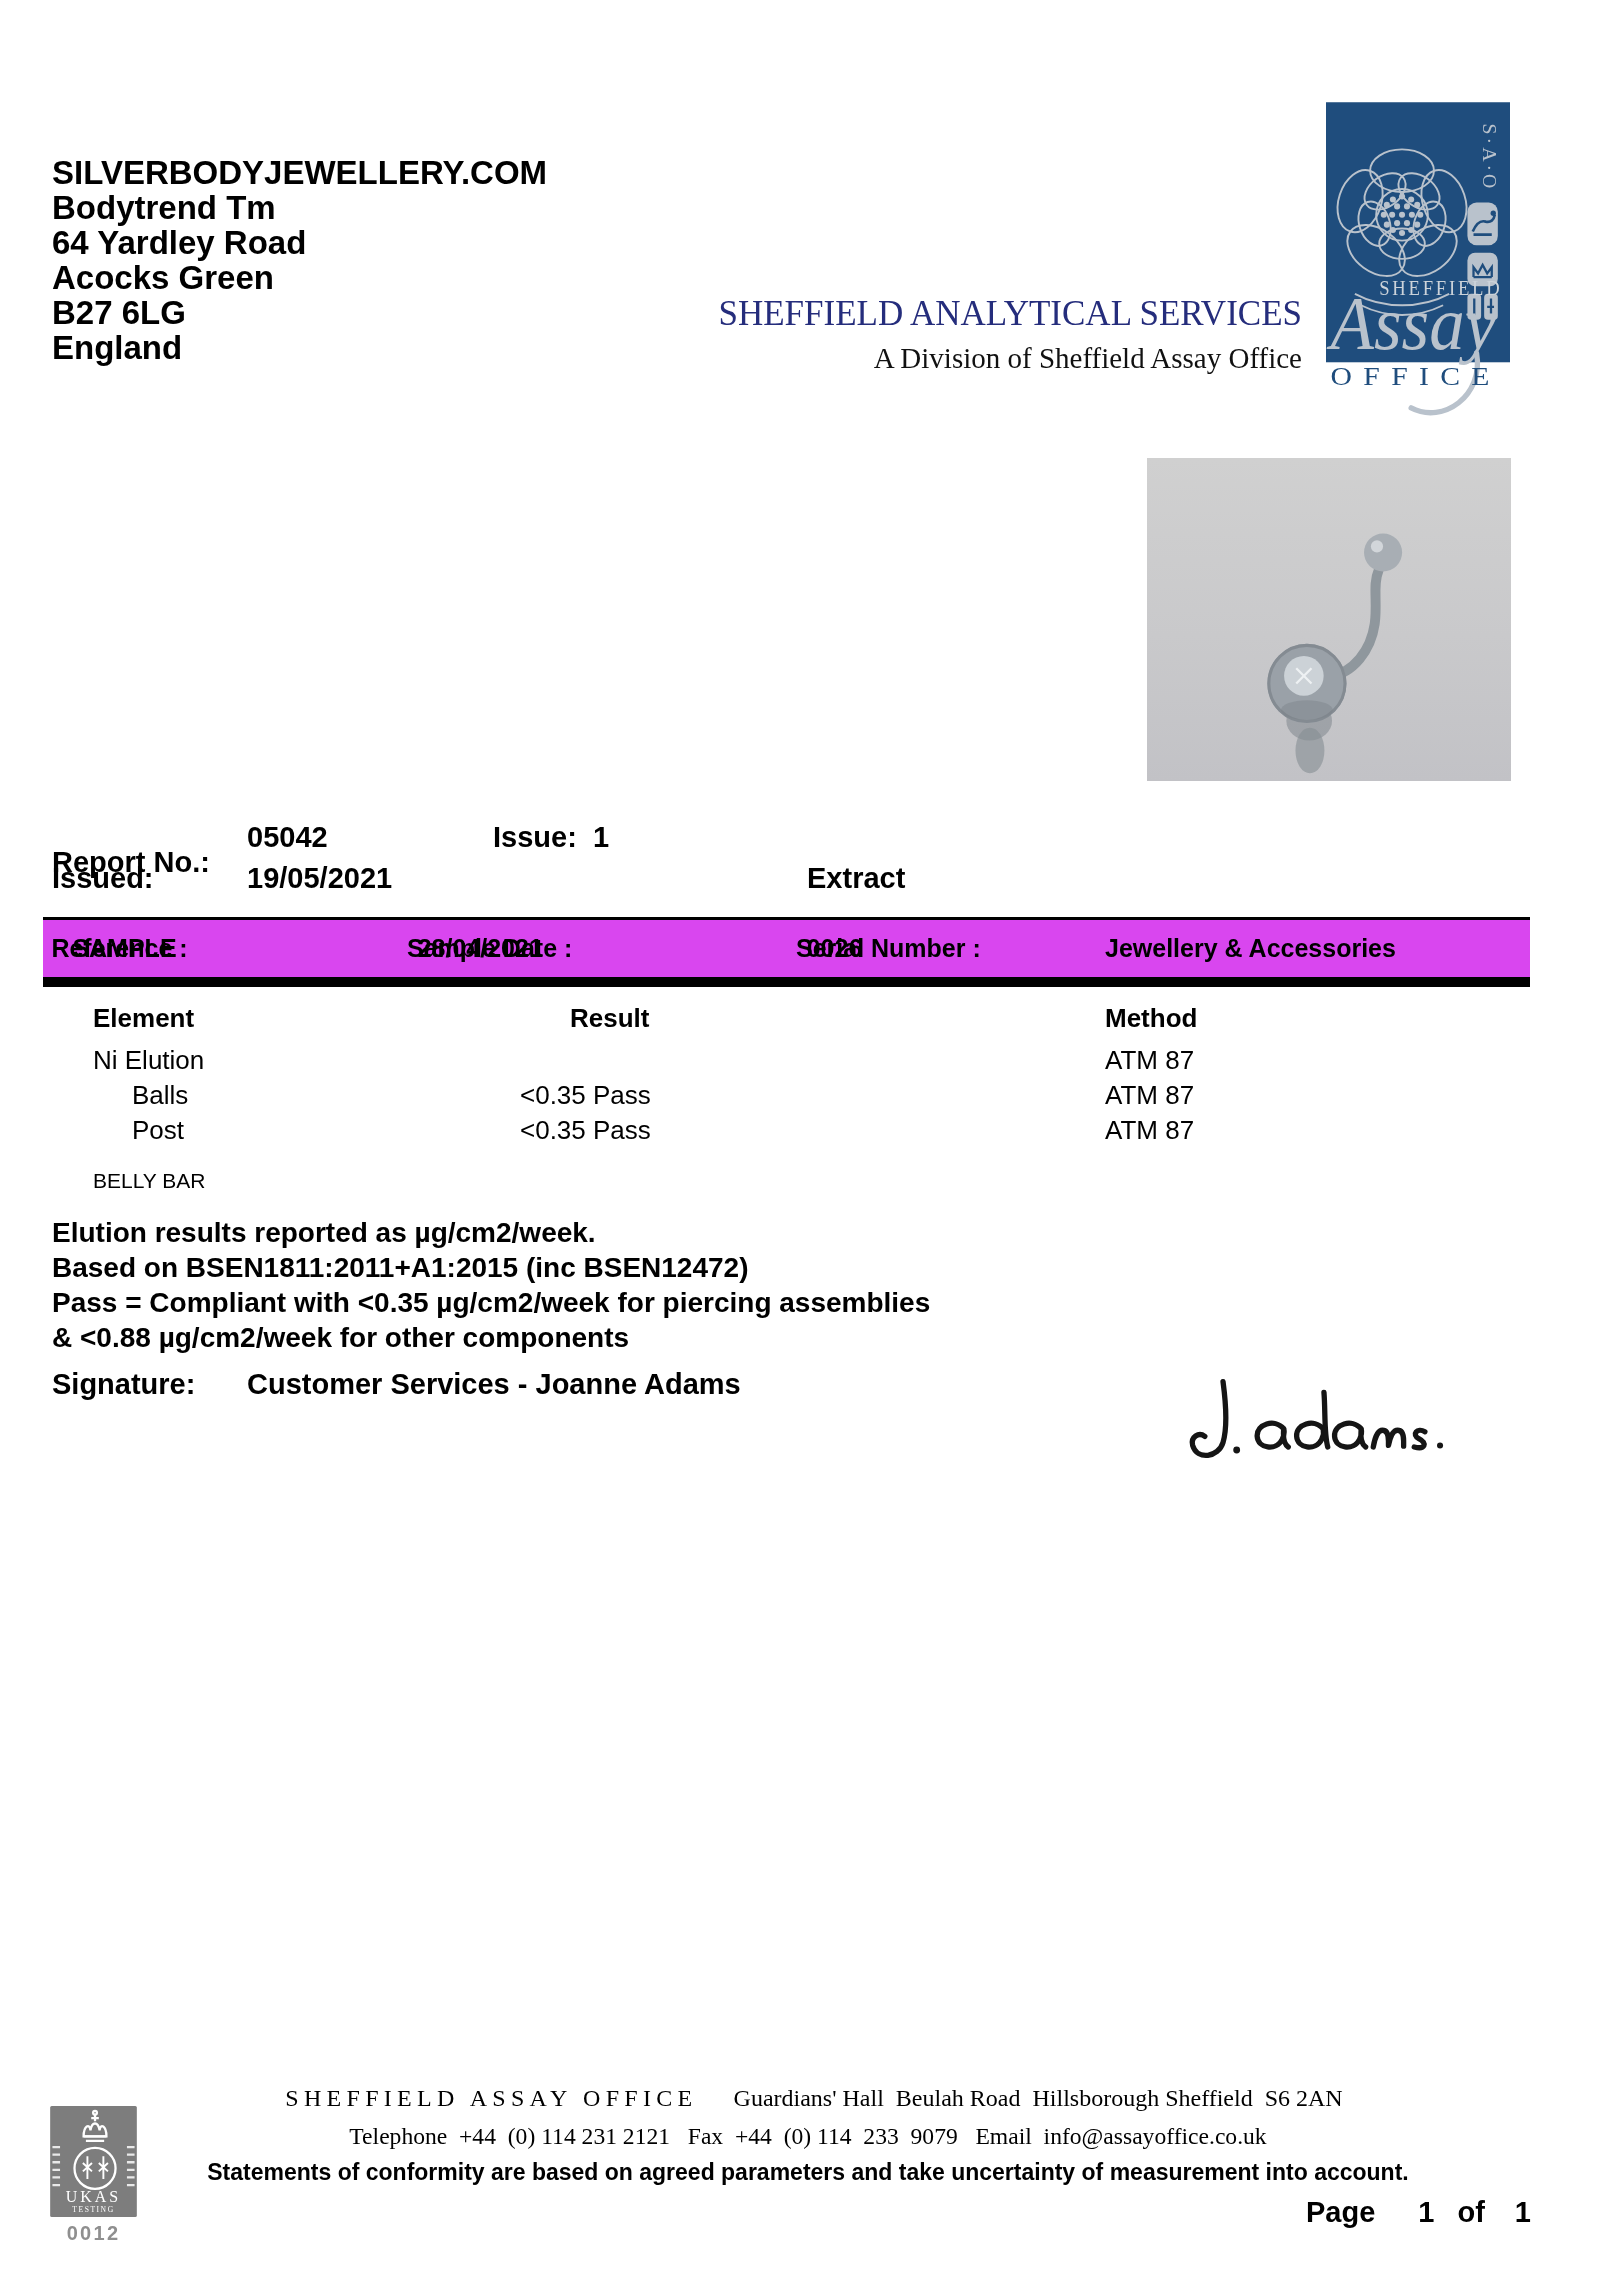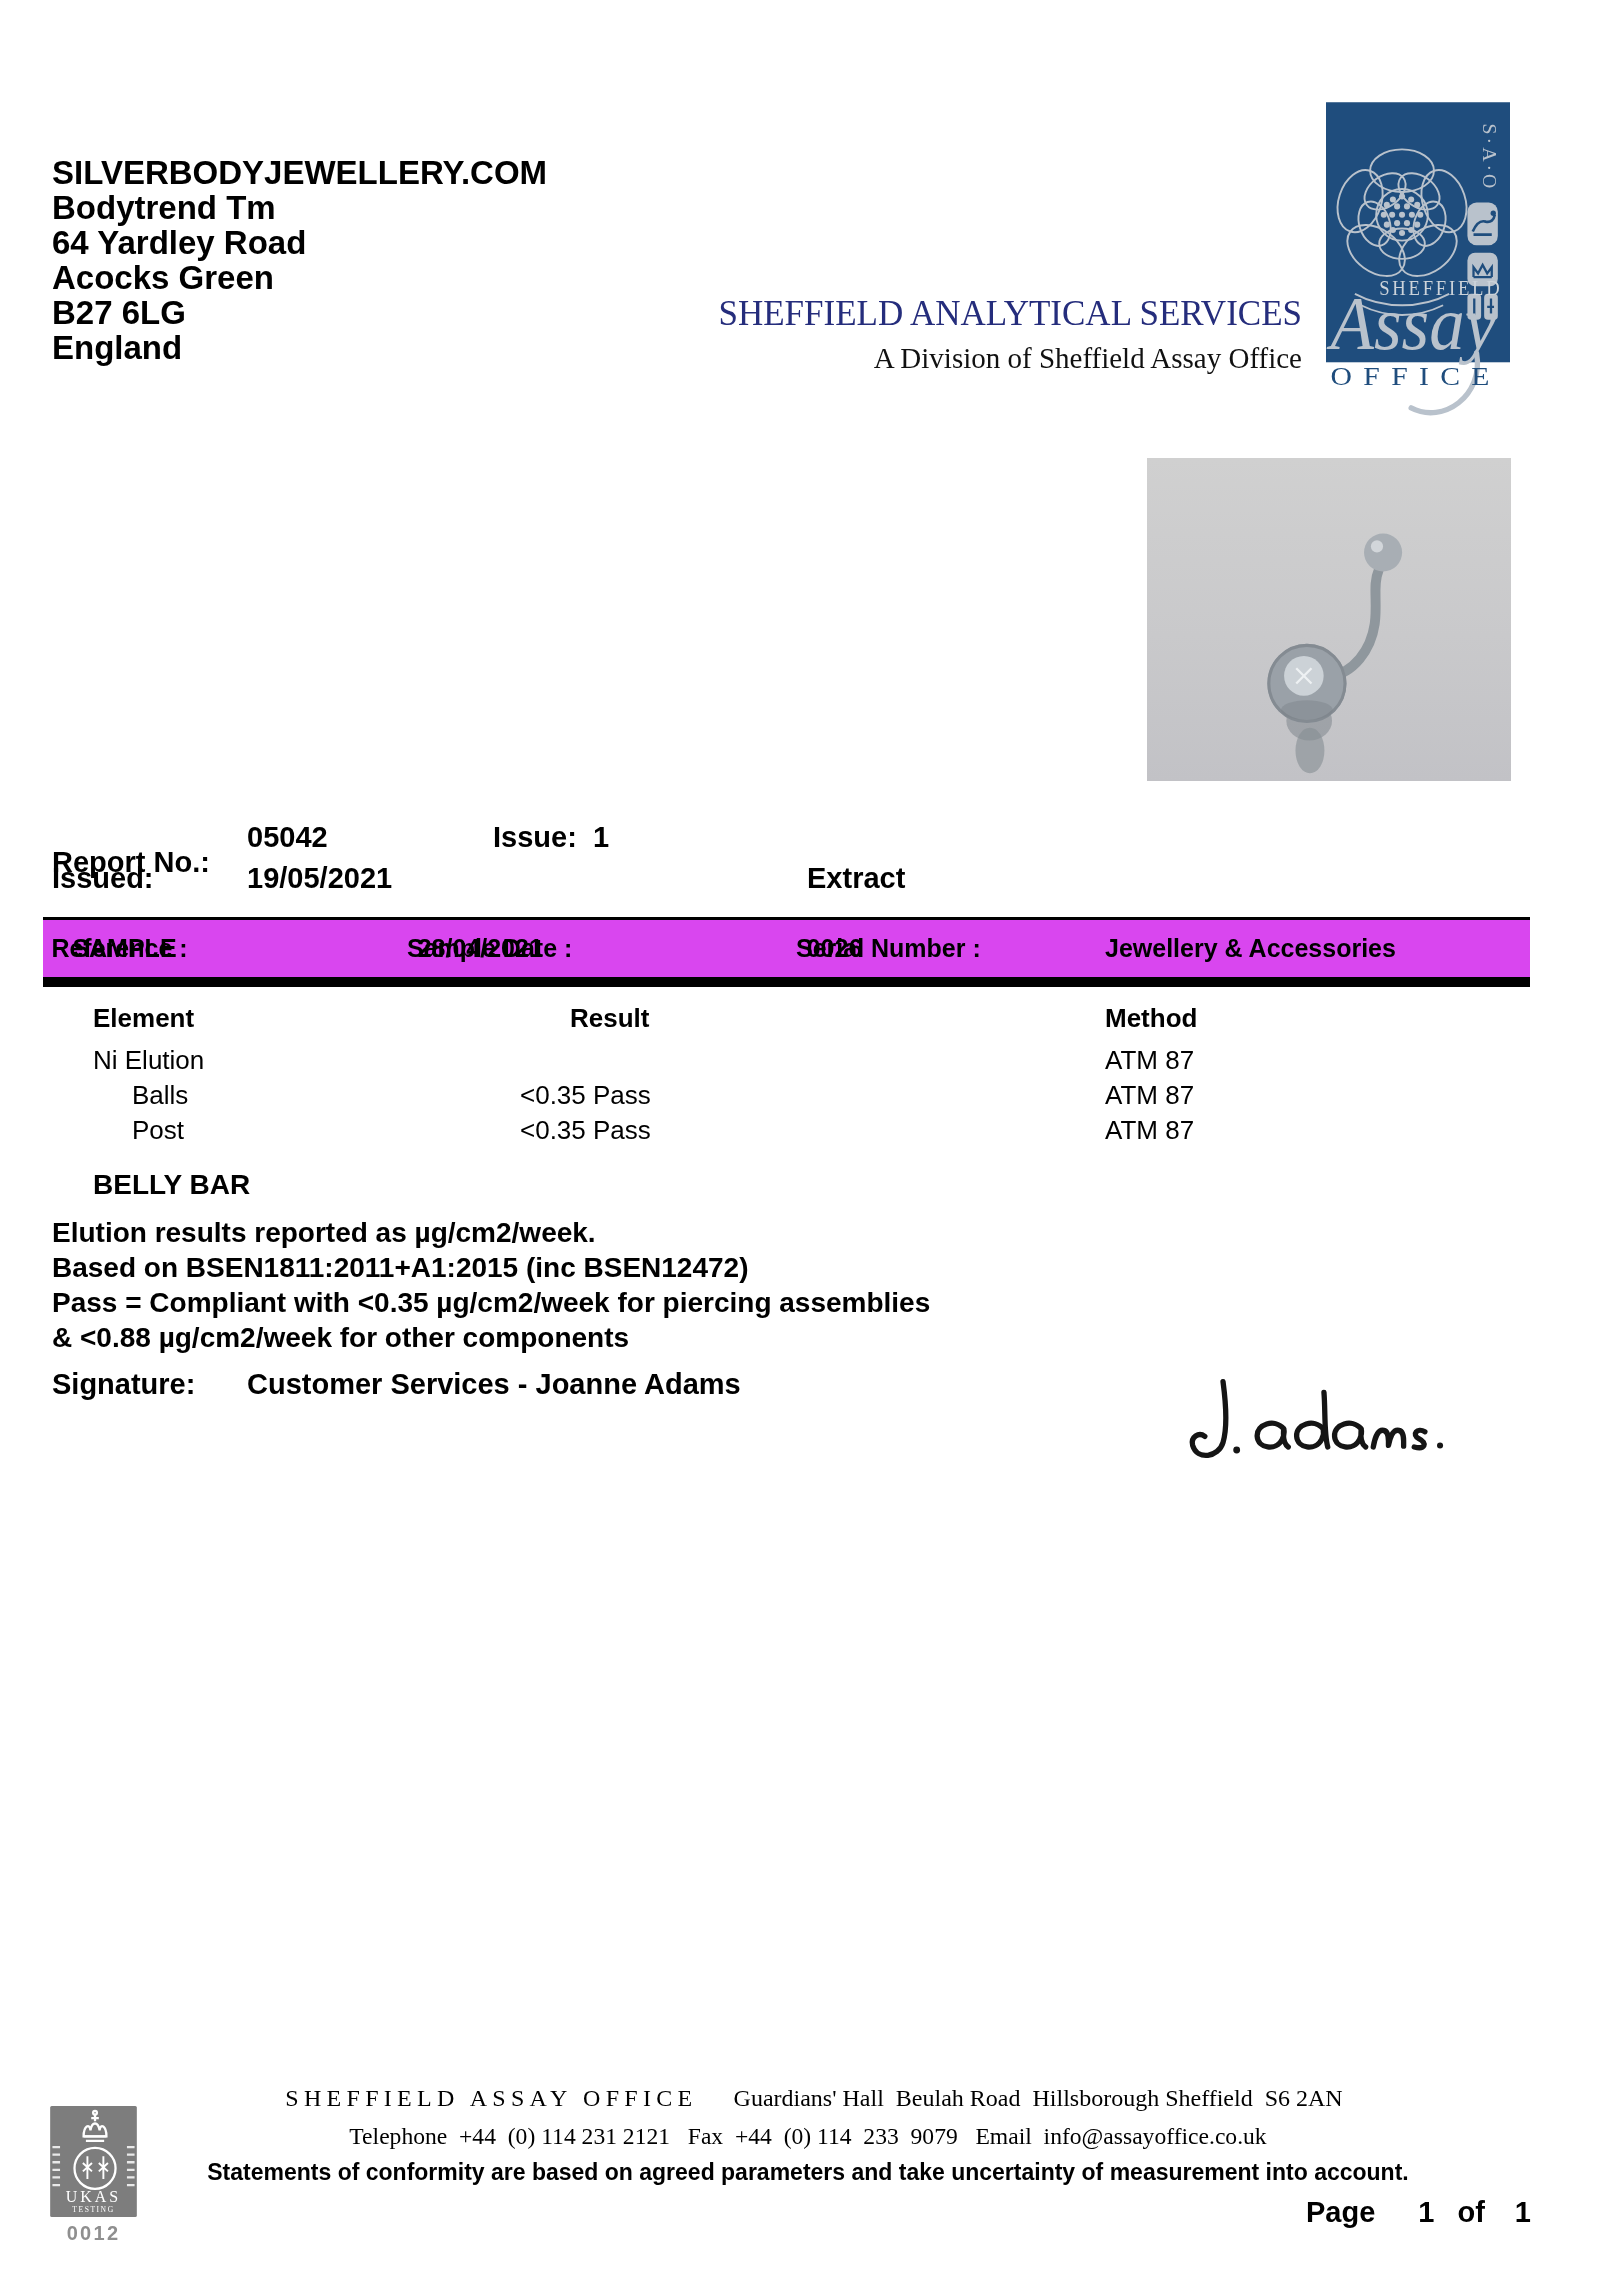--- a/index.html
+++ b/index.html
@@ -20,21 +20,21 @@
 
   
   .topline{left:43px;top:917px;width:1487px;height:3px;background:#000;}
   .graybar{left:43px;top:920px;width:1487px;height:57px;background:#d946ef;}
   .graybar span{position:absolute;top:0;line-height:57px;font-size:25px;font-weight:bold;white-space:pre;}
   .blackbar{left:43px;top:977px;width:1487px;height:10px;background:#000;}
 
   
   .cell{font-size:26px;white-space:pre;}
   .cell.hdr{font-weight:bold;}
-  .item-name{font-size:28px;font-weight:bold;}
+  .item-name{font-size:21px;font-weight:normal;}
 
   
   .notes{left:52px;top:1215px;width:1142px;font-size:28px;line-height:35px;font-weight:bold;}
 
   
   .sig-label{font-size:29px;font-weight:bold;}
 
   
   .f-line{left:0;width:1616px;text-align:center;}
   .f-office{font-family:"Liberation Serif",serif;font-size:24px;letter-spacing:5.3px;white-space:pre;margin-left:12px;}

